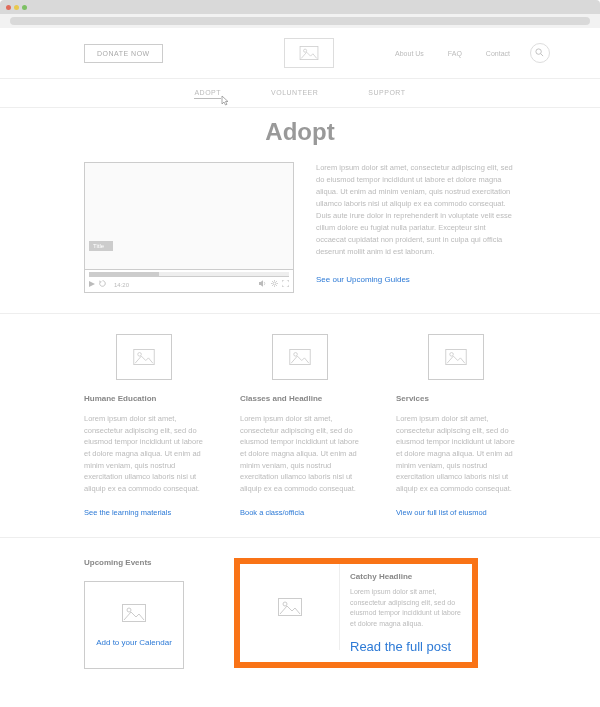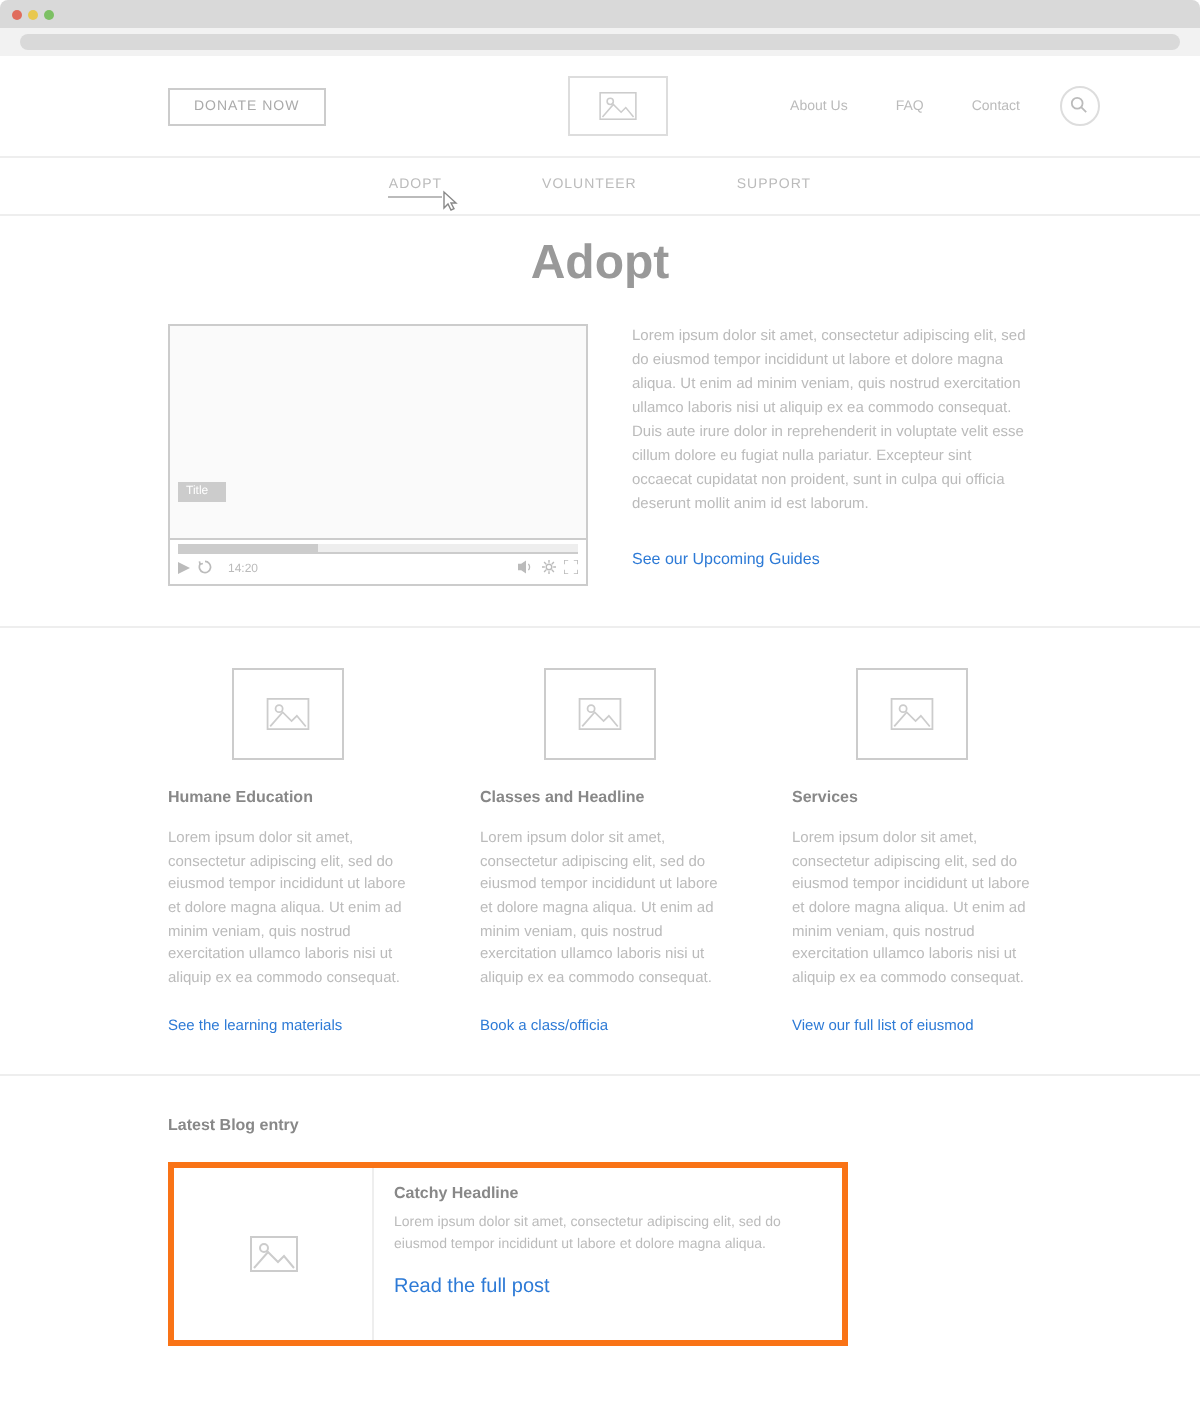--- a/index.html
+++ b/index.html
@@ -39,26 +39,26 @@
   .card { flex: 1; }
   .card-img { width: 56px; height: 46px; border: 1px solid #ccc; margin: 0 auto 14px; display: flex; align-items: center; justify-content: center; }
   .card-title { font-size: 8px; font-weight: 600; color: #888; text-align: left; margin-bottom: 10px; }
   .card-body { font-size: 7.5px; line-height: 1.55; color: #bbb; }
   .card .link { margin-top: 14px; font-size: 7.5px; text-align: right; }
   .bottom-section { display: flex; gap: 24px; padding: 20px 84px 40px; }
   .upcoming { width: 126px; }
   .section-title { font-size: 8px; font-weight: 600; color: #888; margin-bottom: 14px; }
   .calendar-box { border: 1px solid #ccc; width: 100px; height: 88px; display: flex; flex-direction: column; align-items: center; justify-content: center; gap: 12px; padding: 8px; }
   .blog { flex: 1; }
-  .blog-card { display: flex; border: 3px solid #f97316; width: 340px; }
+  .blog-card { display: flex; border: 6px solid #f97316; width: 244px; }
   .blog-img { width: 100px; height: 86px; display: flex; align-items: center; justify-content: center; border-right: 1px solid #eee; }
   .blog-content { flex: 1; padding: 8px 10px; }
   .blog-title { font-size: 8px; font-weight: 600; color: #888; margin-bottom: 6px; }
   .blog-body { font-size: 7px; line-height: 1.5; color: #bbb; }
-  .blog-content .link { margin-top: 10px; font-size: 10px; }
+  .blog-content .link { margin-top: 10px; font-size: 13px; }
   .img-placeholder svg { display: block; }
 </style>
 </head>
 <body>
 
 <div class="browser-chrome">
   <div class="dot r"></div>
   <div class="dot y"></div>
   <div class="dot g"></div>
 </div>
@@ -197,22 +197,34 @@
           </svg>
         </span>
     </div>
     <div class="card-title">Services</div>
     <div class="card-body">Lorem ipsum dolor sit amet, consectetur adipiscing elit, sed do eiusmod tempor incididunt ut labore et dolore magna aliqua. Ut enim ad minim veniam, quis nostrud exercitation ullamco laboris nisi ut aliquip ex ea commodo consequat.</div>
     <a class="link">View our full list of eiusmod</a>
   </div>
 </div>
 
 <div class="bottom-section">
+  <div class="upcoming">
+    <div class="section-title">Upcoming Events</div>
+    <div class="calendar-box">
+      <span class="img-placeholder">
+          <svg width="24" height="18" viewBox="0 0 24 18">
+            <rect x="0.5" y="0.5" width="23" height="17" fill="none" stroke="#ccc"></rect>
+            <circle cx="7" cy="6" r="2" fill="none" stroke="#ccc"></circle>
+            <path d="M2 16 L9 8 L14 13 L17 10 L22 16" fill="none" stroke="#ccc"></path>
+          </svg>
+        </span>
+      <a class="link" style="margin-top:4px; text-align:center;">Add to your Calendar</a>
+    </div>
+  </div>
   <div class="blog">
-    <div class="section-title">Latest Blog entry</div>
     <div class="blog-card">
       <div class="blog-img">
         <span class="img-placeholder">
             <svg width="24" height="18" viewBox="0 0 24 18">
               <rect x="0.5" y="0.5" width="23" height="17" fill="none" stroke="#ccc"></rect>
               <circle cx="7" cy="6" r="2" fill="none" stroke="#ccc"></circle>
               <path d="M2 16 L9 8 L14 13 L17 10 L22 16" fill="none" stroke="#ccc"></path>
             </svg>
           </span>
       </div>

